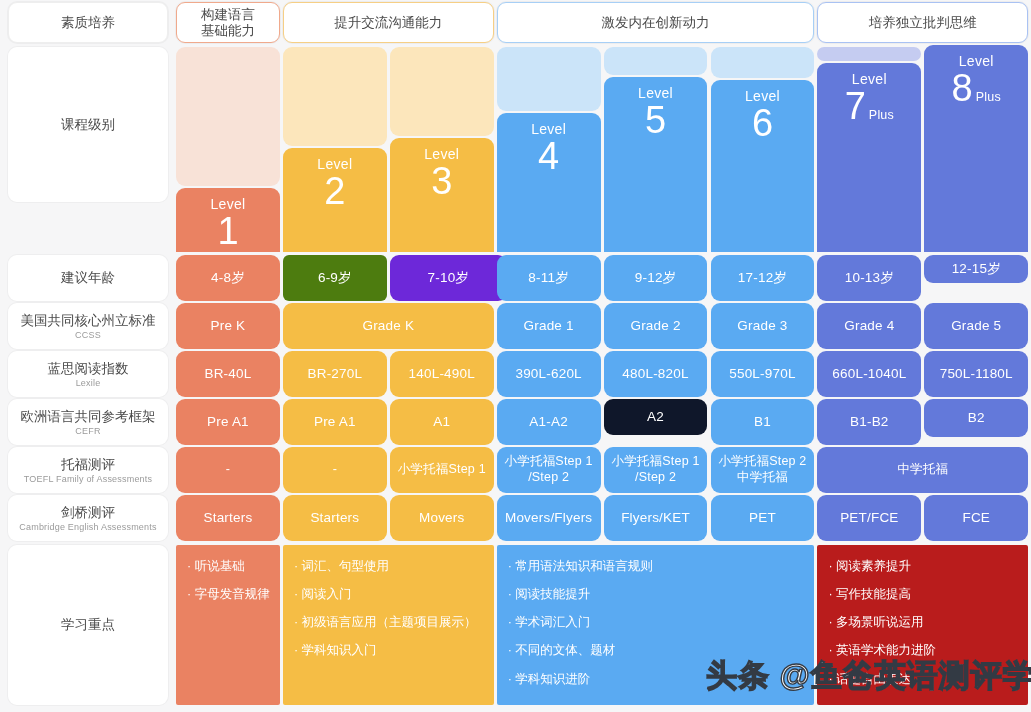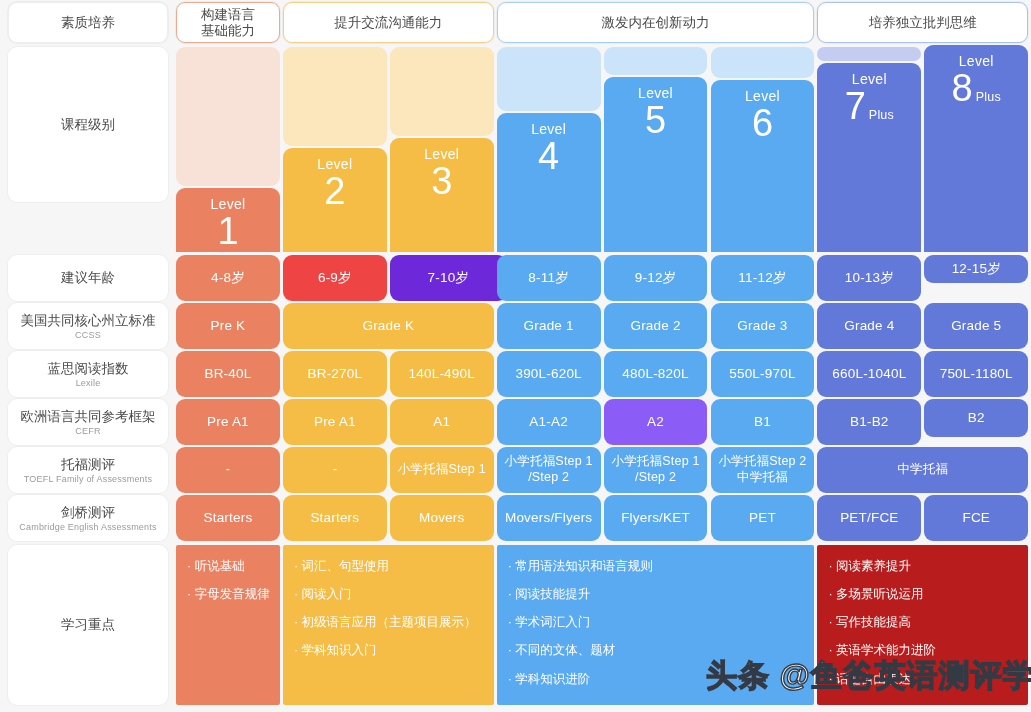--- a/index.html
+++ b/index.html
@@ -214,34 +214,34 @@
           <span class="n">8</span>
           <span class="plus">Plus</span>
         </div>
       </div>
     </div>
 
   <div id="cells-layer">
       <div class="cell" style="left: 176px; width: 103.9px; top: 255px; height: 46px; background: rgb(234, 130, 98);">
         <span style="white-space: pre-line;">4-8岁</span>
       </div>
-      <div class="cell" style="left: 282.9px; width: 103.9px; top: 255px; height: 46px; background: #ef4444;">
+      <div class="cell" style="left: 282.9px; width: 103.9px; top: 255px; height: 46px; background: #4d7c0f; border-radius: 6px;">
         <span style="white-space: pre-line;">6-9岁</span>
       </div>
       <div class="cell" style="left: 389.8px; width: 117px; top: 255px; height: 46px; background: #6d28d9;">
         <span style="white-space: pre-line;">7-10岁</span>
       </div>
       <div class="cell" style="left: 496.7px; width: 103.9px; top: 255px; height: 46px; background: rgb(90, 170, 242);">
         <span style="white-space: pre-line;">8-11岁</span>
       </div>
       <div class="cell" style="left: 603.6px; width: 103.9px; top: 255px; height: 46px; background: rgb(90, 170, 242);">
         <span style="white-space: pre-line;">9-12岁</span>
       </div>
       <div class="cell" style="left: 710.5px; width: 103.9px; top: 255px; height: 46px; background: rgb(90, 170, 242);">
-        <span style="white-space: pre-line;">11-12岁</span>
+        <span style="white-space: pre-line;">17-12岁</span>
       </div>
       <div class="cell" style="left: 817.4px; width: 103.9px; top: 255px; height: 46px; background: rgb(99, 121, 218);">
         <span style="white-space: pre-line;">10-13岁</span>
       </div>
       <div class="cell" style="left: 924.3px; width: 103.9px; top: 255px; height: 28px; background: rgb(99, 121, 218);">
         <span style="white-space: pre-line;">12-15岁</span>
       </div>
       <div class="cell" style="left: 176px; width: 103.9px; top: 303px; height: 46px; background: rgb(234, 130, 98);">
         <span style="white-space: pre-line;">Pre K</span>
       </div>
@@ -292,21 +292,21 @@
       </div>
       <div class="cell" style="left: 282.9px; width: 103.9px; top: 399px; height: 46px; background: rgb(245, 189, 69);">
         <span style="white-space: pre-line;">Pre A1</span>
       </div>
       <div class="cell" style="left: 389.8px; width: 103.9px; top: 399px; height: 46px; background: rgb(245, 189, 69);">
         <span style="white-space: pre-line;">A1</span>
       </div>
       <div class="cell" style="left: 496.7px; width: 103.9px; top: 399px; height: 46px; background: rgb(90, 170, 242);">
         <span style="white-space: pre-line;">A1-A2</span>
       </div>
-      <div class="cell" style="left: 603.6px; width: 103.9px; top: 399px; height: 46px; background: #8b5cf6;">
+      <div class="cell" style="left: 603.6px; width: 103.9px; top: 399px; height: 36px; background: #0f172a;">
         <span style="white-space: pre-line;">A2</span>
       </div>
       <div class="cell" style="left: 710.5px; width: 103.9px; top: 399px; height: 46px; background: rgb(90, 170, 242);">
         <span style="white-space: pre-line;">B1</span>
       </div>
       <div class="cell" style="left: 817.4px; width: 103.9px; top: 399px; height: 46px; background: rgb(99, 121, 218);">
         <span style="white-space: pre-line;">B1-B2</span>
       </div>
       <div class="cell" style="left: 924.3px; width: 103.9px; top: 399px; height: 38px; background: rgb(99, 121, 218);">
         <span style="white-space: pre-line;">B2</span>
@@ -381,22 +381,22 @@
           <li>常用语法知识和语言规则</li>
           <li>阅读技能提升</li>
           <li>学术词汇入门</li>
           <li>不同的文体、题材</li>
           <li>学科知识进阶</li>
         </ul>
       </div>
       <div class="focus" style="left: 817.4px; width: 210.8px; top: 545px; height: 160px; background: #b91c1c;">
         <ul>
           <li>阅读素养提升</li>
+          <li>写作技能提高</li>
           <li>多场景听说运用</li>
-          <li>写作技能提高</li>
           <li>英语学术能力进阶</li>
           <li>话题自由表达</li>
         </ul>
       </div>
     </div>
 
   <div id="watermark">头条 @鱼爸英语测评学堂</div>
 
 </div>
 

